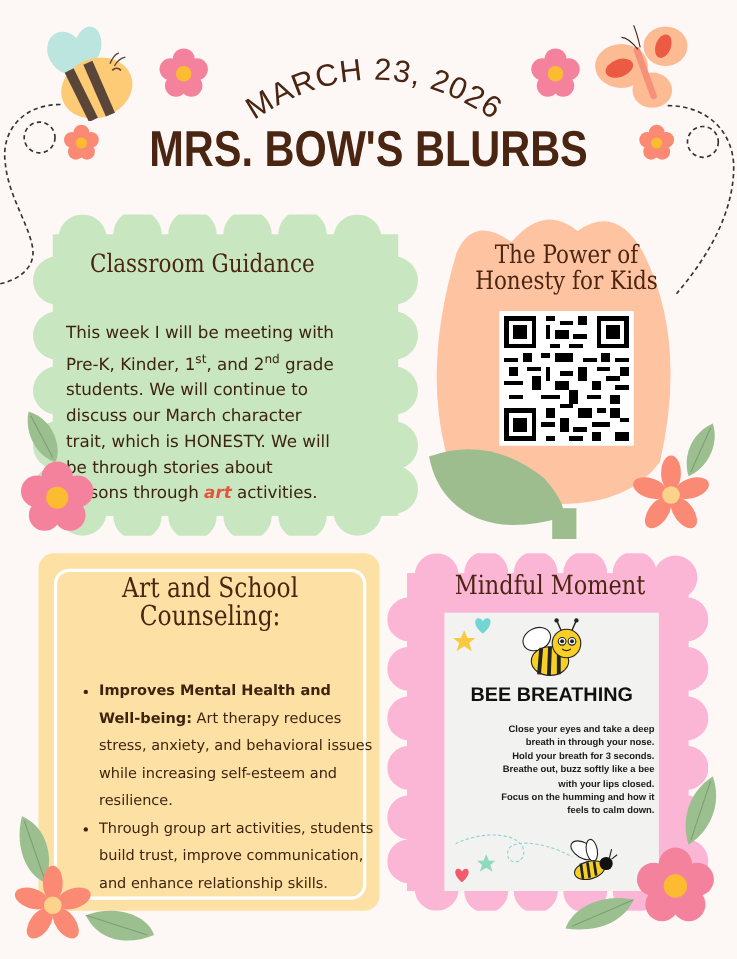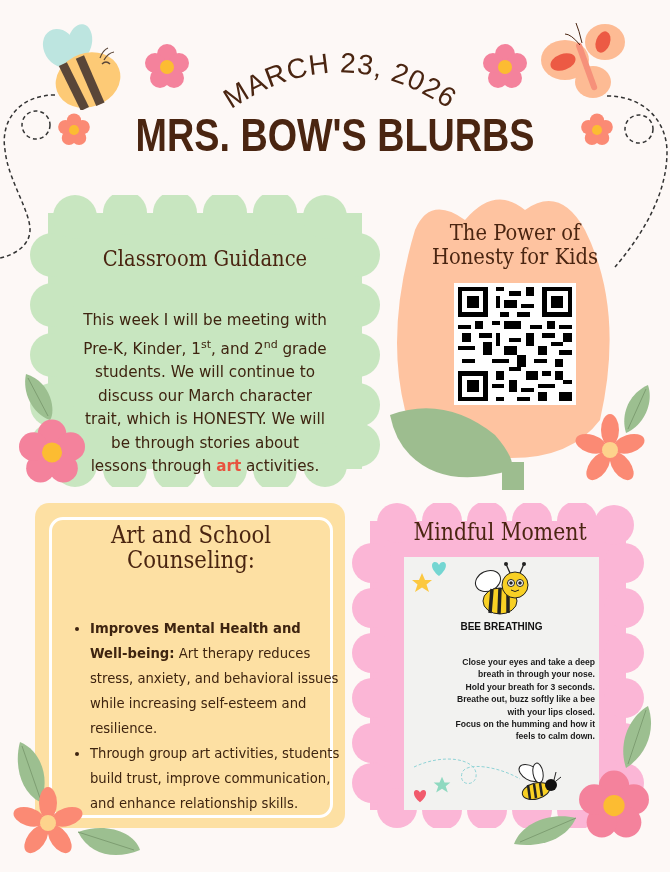--- a/index.html
+++ b/index.html
@@ -16,28 +16,28 @@
   .date-arc { position: absolute; left: 190px; top: 30px; width: 300px; height: 110px; }
   .main-title {
     position: absolute; left: 0; width: 670px; top: 108px; text-align: center;
     font-family: "Liberation Sans", sans-serif; font-weight: bold;
     font-size: 46px; letter-spacing: 0px; color: #4a2511;
     transform: scaleX(0.82); transform-origin: center;
   }
 
   
   .cg-box { position: absolute; left: 30px; top: 195px; width: 350px; height: 292px; }
-  .cg-content { position: absolute; left: 60px; top: 245px; width: 290px; text-align: center; }
+  .cg-content { position: absolute; left: 60px; top: 227px; width: 290px; }
   .cg-title {
     font-family: "DejaVu Serif", serif; font-size: 23px; color: #4a2511;
     margin: 0 0 8px 0; transform: scaleX(0.85); white-space: nowrap;
   }
   .cg-body { font-size: 15.2px; line-height: 23.5px; color: #3e2410; margin-top: 38px; }
   .cg-body sup { font-size: 11px; }
-  .art-word { color: #e8523e; font-weight: bold; }
+  .art-word { color: #e8523e; font-weight: bold; font-style: italic; }
 
   
   .tulip { position: absolute; left: 385px; top: 190px; width: 240px; height: 305px; }
   .poh-title {
     position: absolute; left: 395px; top: 220px; width: 240px; text-align: center;
     font-family: "DejaVu Serif", serif; font-size: 23px; line-height: 24px; color: #4a2511;
     transform: scaleX(0.85);
   }
   .qr { position: absolute; left: 454px; top: 283px; width: 122px; height: 122px; background: #fff; }
 
@@ -68,21 +68,21 @@
     position: absolute; left: 380px; top: 518px; width: 240px; text-align: center;
     font-family: "DejaVu Serif", serif; font-size: 24px; color: #4a2511;
     transform: scaleX(0.85); white-space: nowrap;
   }
   .bee-card {
     position: absolute; left: 404px; top: 557px; width: 195px; height: 253px;
     background: #f2f2f0;
   }
   .bee-title {
     position: absolute; left: 0; top: 64px; width: 195px; text-align: center;
-    font-family: "Liberation Sans", sans-serif; font-weight: bold; font-size: 10px; color: #111;
+    font-family: "Liberation Sans", sans-serif; font-weight: bold; font-size: 18px; color: #111;
   }
   .bee-text {
     position: absolute; left: 4px; top: 99px; width: 187px; text-align: right;
     font-family: "Liberation Sans", sans-serif; font-weight: bold; font-size: 8.6px; line-height: 12.4px; color: #1b1b1b;
   }
 </style>
 </head>
 <body>
 
 <svg class="abs" style="left:38px;top:20px;" width="90" height="90" viewBox="0 0 90 90">

